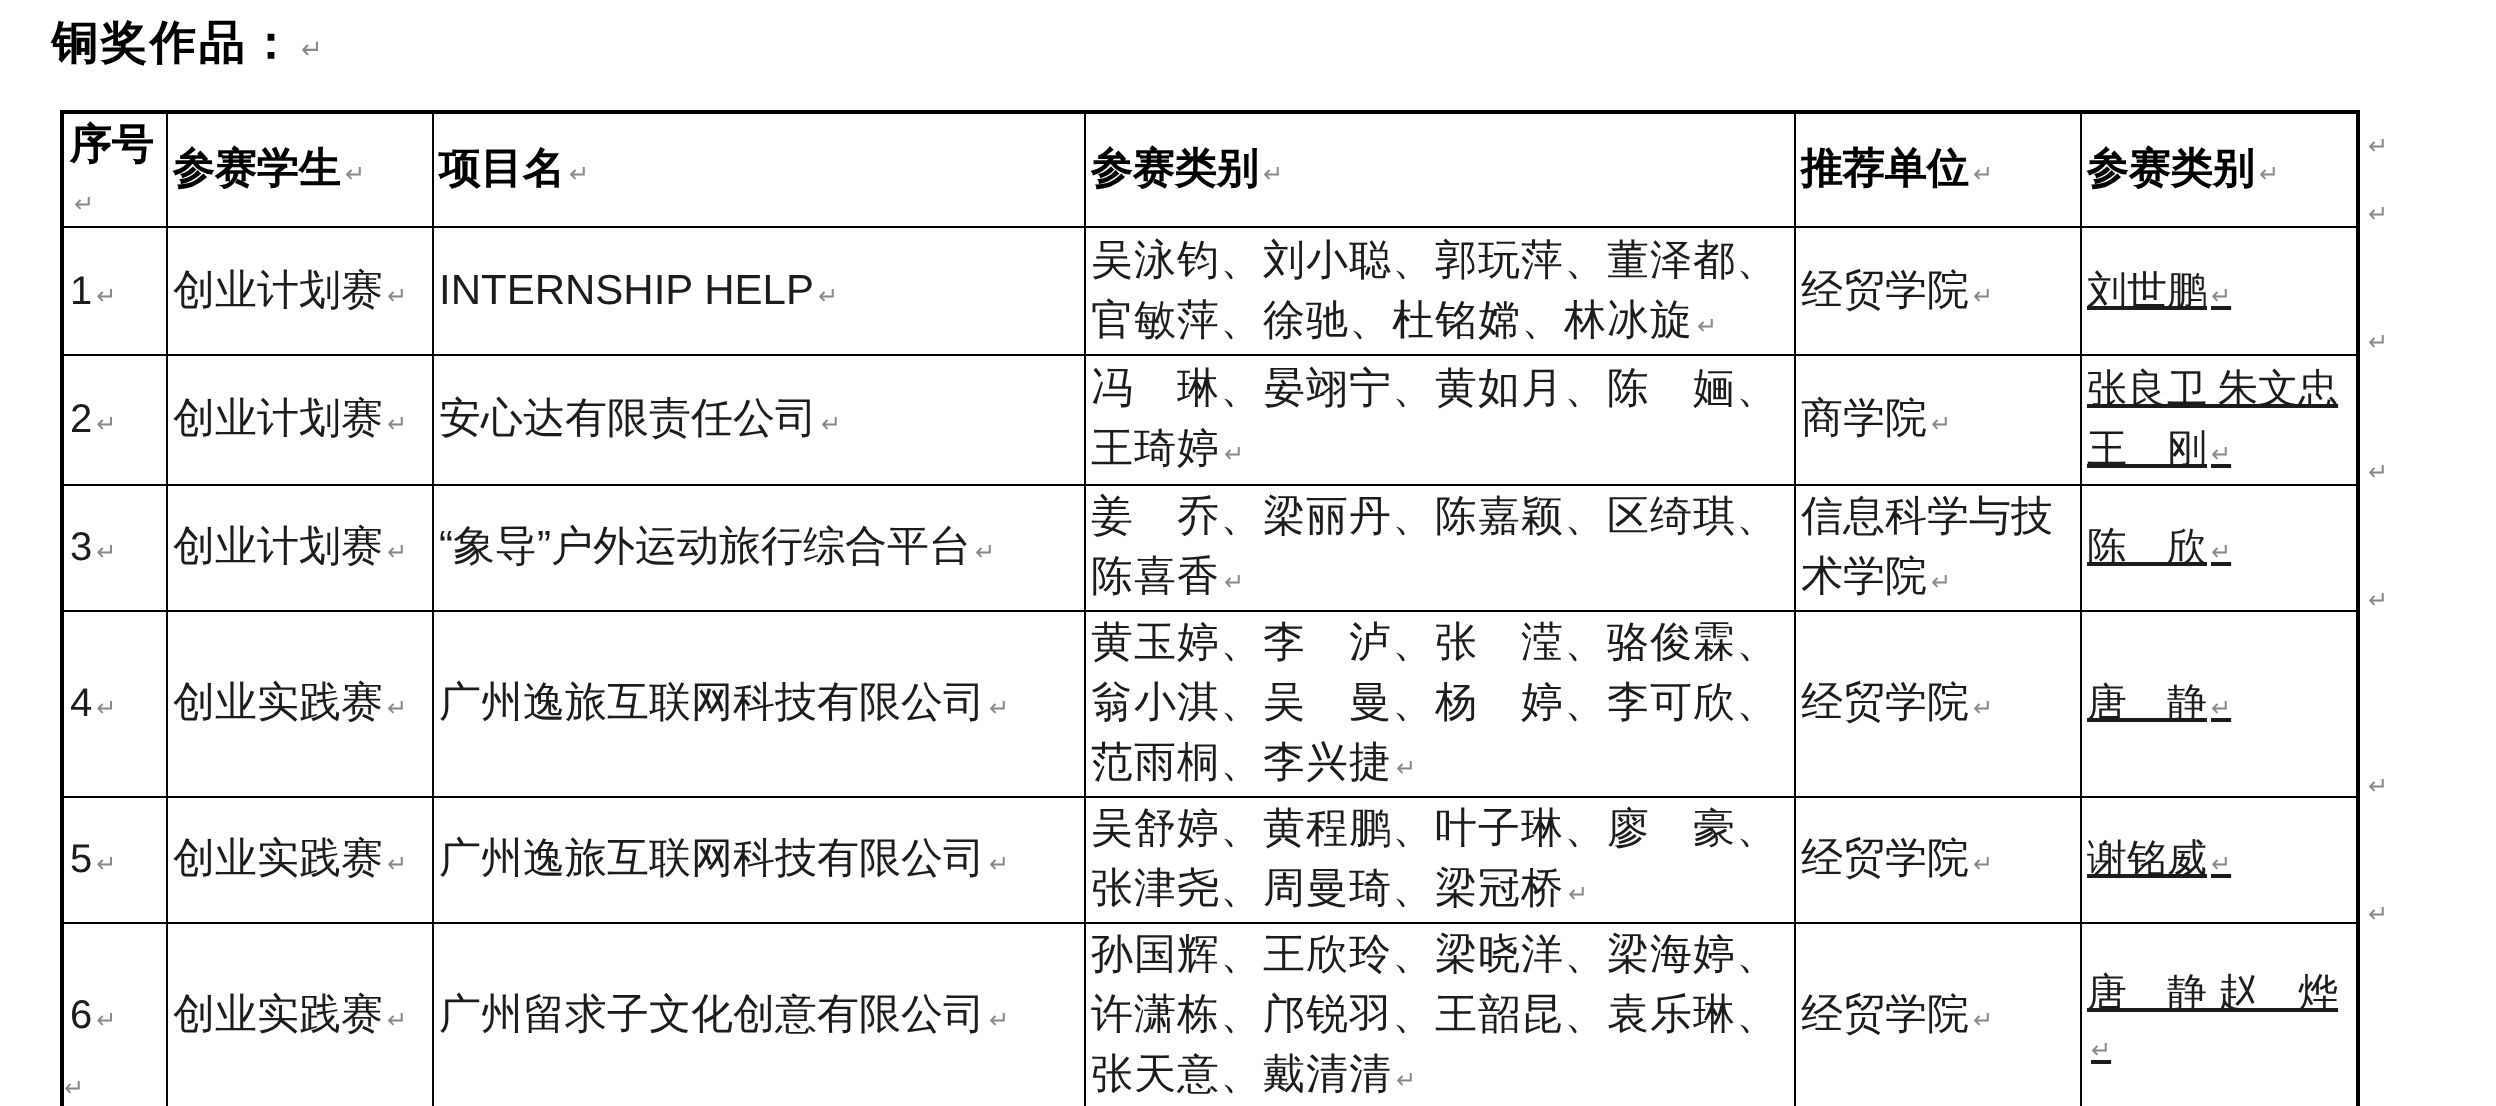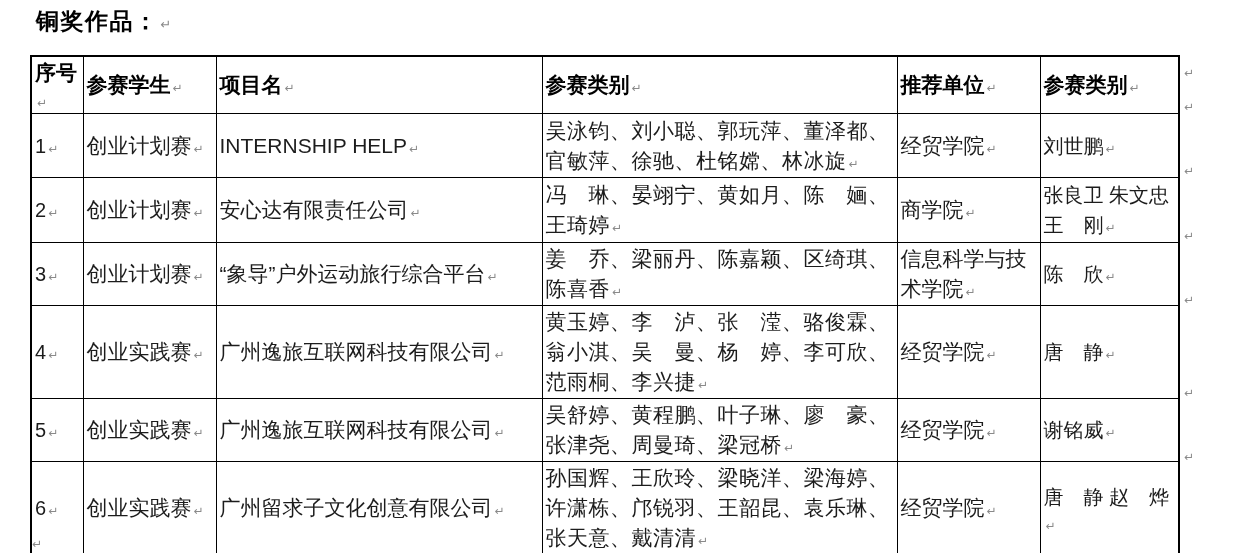--- a/index.html
+++ b/index.html
@@ -2,21 +2,21 @@
 <html><head>
 <meta charset="utf-8">
 <style>
   html,body{margin:0;padding:0;}
   body{
     width:1248px;height:553px;position:relative;background:#ffffff;
     font-family:"Liberation Sans","DejaVu Sans",sans-serif;color:#141414;
     overflow:hidden;
   }
   .doc-title{
-    position:absolute;left:36px;top:6px;
+    position:absolute;left:26px;top:6px;
     font-size:23px;font-weight:bold;letter-spacing:1.5px;color:#000;
     white-space:nowrap;
     text-align:center;
   }
   .pmark{
     color:#8a8a8a;font-size:12px;font-weight:normal;letter-spacing:0;
     padding-left:2px;vertical-align:baseline;
   }
   .title-mark{font-size:13px;}
   table.award-table{
@@ -35,21 +35,21 @@
     font-weight:bold;height:33px;color:#000;
   }
   .award-table tbody tr:nth-child(1){height:64px;}
   .award-table tbody tr:nth-child(2){height:65px;}
   .award-table tbody tr:nth-child(3){height:63px;}
   .award-table tbody tr:nth-child(4){height:93px;}
   .award-table tbody tr:nth-child(5){height:63px;}
   .award-table tbody tr:nth-child(6){height:94px;}
   .cell-text{white-space:pre-line;line-height:30px;}
   td.col-students .cell-text{letter-spacing:0.5px;}
-  td.col-teachers{font-size:20px;}
+  td.col-teachers{font-size:20px;text-decoration:underline;}
   td.col-teachers .cell-text{line-height:30px;}
   td.col-no .cell-text{font-size:20px;}
   .row-end-marks span{
     position:absolute;left:1184px;color:#8a8a8a;font-size:12px;
   }
   .after-table-mark{
     position:absolute;left:32px;top:537px;color:#8a8a8a;font-size:12px;
   }
 </style>
 </head>

